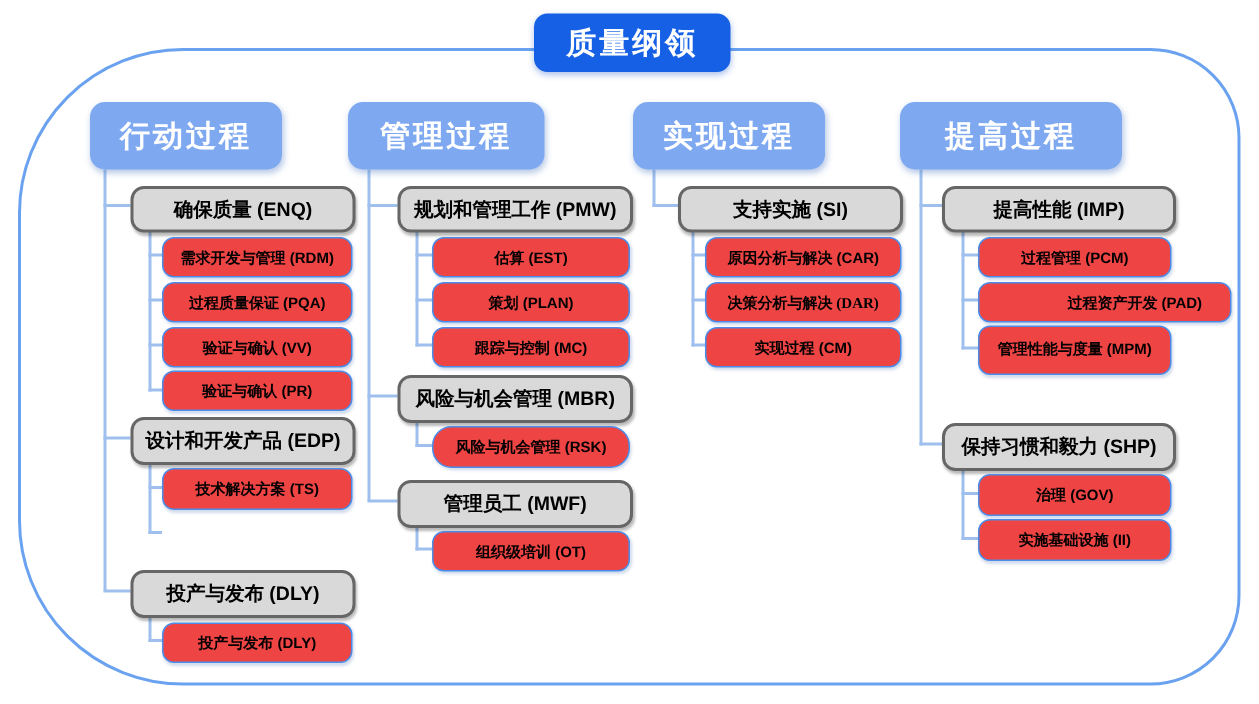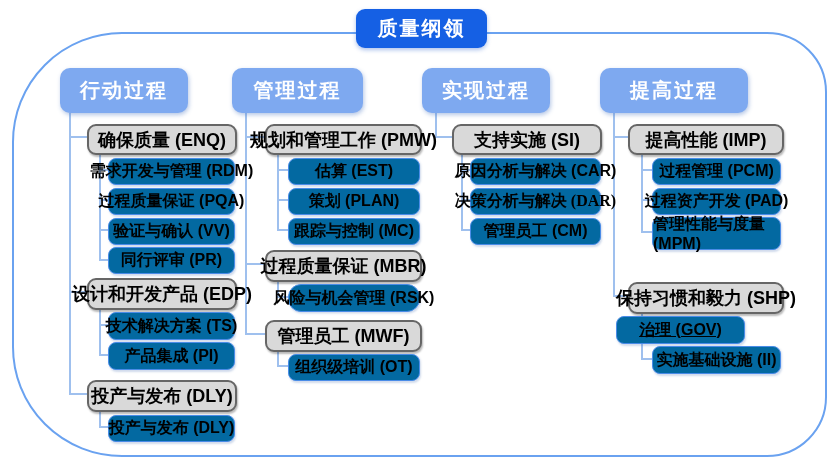--- a/index.html
+++ b/index.html
@@ -19,26 +19,26 @@
   }
   .hdr{
     position:absolute;height:45px;background:#7ea9f0;color:#ffffff;
     font-size:20px;font-weight:bold;letter-spacing:2px;border-radius:10px;
     display:flex;align-items:center;justify-content:center;
     box-shadow:1px 2px 4px rgba(90,130,200,.45);
     text-align:center;
   }
   .gray{
     position:absolute;background:#d9d9d9;border:2px solid #666666;border-radius:9px;
-    font-size:18px;font-weight:bold;display:flex;align-items:center;justify-content:center;
+    font-size:13px;font-weight:bold;display:flex;align-items:center;justify-content:center;
     white-space:nowrap;box-shadow:1px 2px 2px rgba(0,0,0,.28);
   }
   .child{
-    position:absolute;background:#0369a1;border:1.5px solid #4a8ce8;border-radius:8px;
-    font-size:16px;font-weight:bold;display:flex;align-items:center;justify-content:center;
+    position:absolute;background:#ef4444;border:1.5px solid #4a8ce8;border-radius:8px;
+    font-size:10px;font-weight:bold;display:flex;align-items:center;justify-content:center;
     white-space:nowrap;box-shadow:1px 1.5px 2px rgba(70,110,180,.25);
   }
   .child.wrap{white-space:normal;text-align:left;line-height:1.2;}
   .vl{position:absolute;width:2px;background:#9fc0ee;}
   .hl{position:absolute;height:2px;background:#9fc0ee;}
 </style>
 </head>
 <body>
 
 <div id="canvas">
@@ -95,42 +95,41 @@
 
   <div class="hdr" style="left:60px;top:68px;width:128px;">行动过程</div>
   <div class="hdr" style="left:232px;top:68px;width:131px;">管理过程</div>
   <div class="hdr" style="left:422px;top:68px;width:128px;">实现过程</div>
   <div class="hdr" style="left:600px;top:68px;width:148px;">提高过程</div>
 
   <div class="gray" style="left:87px;top:124px;width:146px;height:27px;">确保质量 (ENQ)</div>
   <div class="child" style="left:108px;top:158px;width:125px;height:25px;">需求开发与管理 (RDM)</div>
   <div class="child" style="left:108px;top:188px;width:125px;height:25px;">过程质量保证 (PQA)</div>
   <div class="child" style="left:108px;top:218px;width:125px;height:25px;">验证与确认 (VV)</div>
-  <div class="child" style="left:108px;top:247px;width:125px;height:25px;">同行评审 (PR)</div>
+  <div class="child" style="left:108px;top:247px;width:125px;height:25px;">验证与确认 (PR)</div>
   <div class="gray" style="left:87px;top:278px;width:146px;height:28px;">设计和开发产品 (EDP)</div>
   <div class="child" style="left:108px;top:312px;width:125px;height:26px;">技术解决方案 (TS)</div>
-  <div class="child" style="left:108px;top:342px;width:125px;height:26px;">产品集成 (PI)</div>
   <div class="gray" style="left:87px;top:380px;width:146px;height:28px;">投产与发布 (DLY)</div>
   <div class="child" style="left:108px;top:415px;width:125px;height:25px;">投产与发布 (DLY)</div>
 
   <div class="gray" style="left:265px;top:124px;width:153px;height:27px;">规划和管理工作 (PMW)</div>
   <div class="child" style="left:288px;top:158px;width:130px;height:25px;">估算 (EST)</div>
   <div class="child" style="left:288px;top:188px;width:130px;height:25px;">策划 (PLAN)</div>
   <div class="child" style="left:288px;top:218px;width:130px;height:25px;">跟踪与控制 (MC)</div>
-  <div class="gray" style="left:265px;top:250px;width:153px;height:28px;">过程质量保证 (MBR)</div>
+  <div class="gray" style="left:265px;top:250px;width:153px;height:28px;">风险与机会管理 (MBR)</div>
   <div class="child" style="left:288px;top:284px;width:130px;height:26px;border-radius:13px;">风险与机会管理 (RSK)</div>
   <div class="gray" style="left:265px;top:320px;width:153px;height:28px;">管理员工 (MWF)</div>
   <div class="child" style="left:288px;top:354px;width:130px;height:25px;">组织级培训 (OT)</div>
 
   <div class="gray" style="left:452px;top:124px;width:146px;height:27px;">支持实施 (SI)</div>
   <div class="child" style="left:470px;top:158px;width:129px;height:25px;">原因分析与解决 (CAR)</div>
   <div class="child" style="left:470px;top:188px;width:129px;height:25px;font-family:Liberation Serif, serif;">决策分析与解决 (DAR)</div>
-  <div class="child" style="left:470px;top:218px;width:129px;height:25px;">管理员工 (CM)</div>
+  <div class="child" style="left:470px;top:218px;width:129px;height:25px;">实现过程 (CM)</div>
 
   <div class="gray" style="left:628px;top:124px;width:152px;height:27px;">提高性能 (IMP)</div>
   <div class="child" style="left:652px;top:158px;width:127px;height:25px;">过程管理 (PCM)</div>
-  <div class="child" style="left:652px;top:188px;width:127px;height:25px;">过程资产开发 (PAD)</div>
+  <div class="child" style="left:652px;top:188px;width:127px;height:25px;padding-left:40px;">过程资产开发 (PAD)</div>
   <div class="child wrap" style="left:652px;top:217px;width:127px;height:31px;">管理性能与度量 (MPM)</div>
   <div class="gray" style="left:628px;top:282px;width:152px;height:28px;">保持习惯和毅力 (SHP)</div>
-  <div class="child" style="left:616px;top:316px;width:127px;height:26px;text-decoration:underline;">治理 (GOV)</div>
+  <div class="child" style="left:652px;top:316px;width:127px;height:26px;">治理 (GOV)</div>
   <div class="child" style="left:652px;top:346px;width:127px;height:26px;">实施基础设施 (II)</div>
 
 </div>
 
 </body></html>

